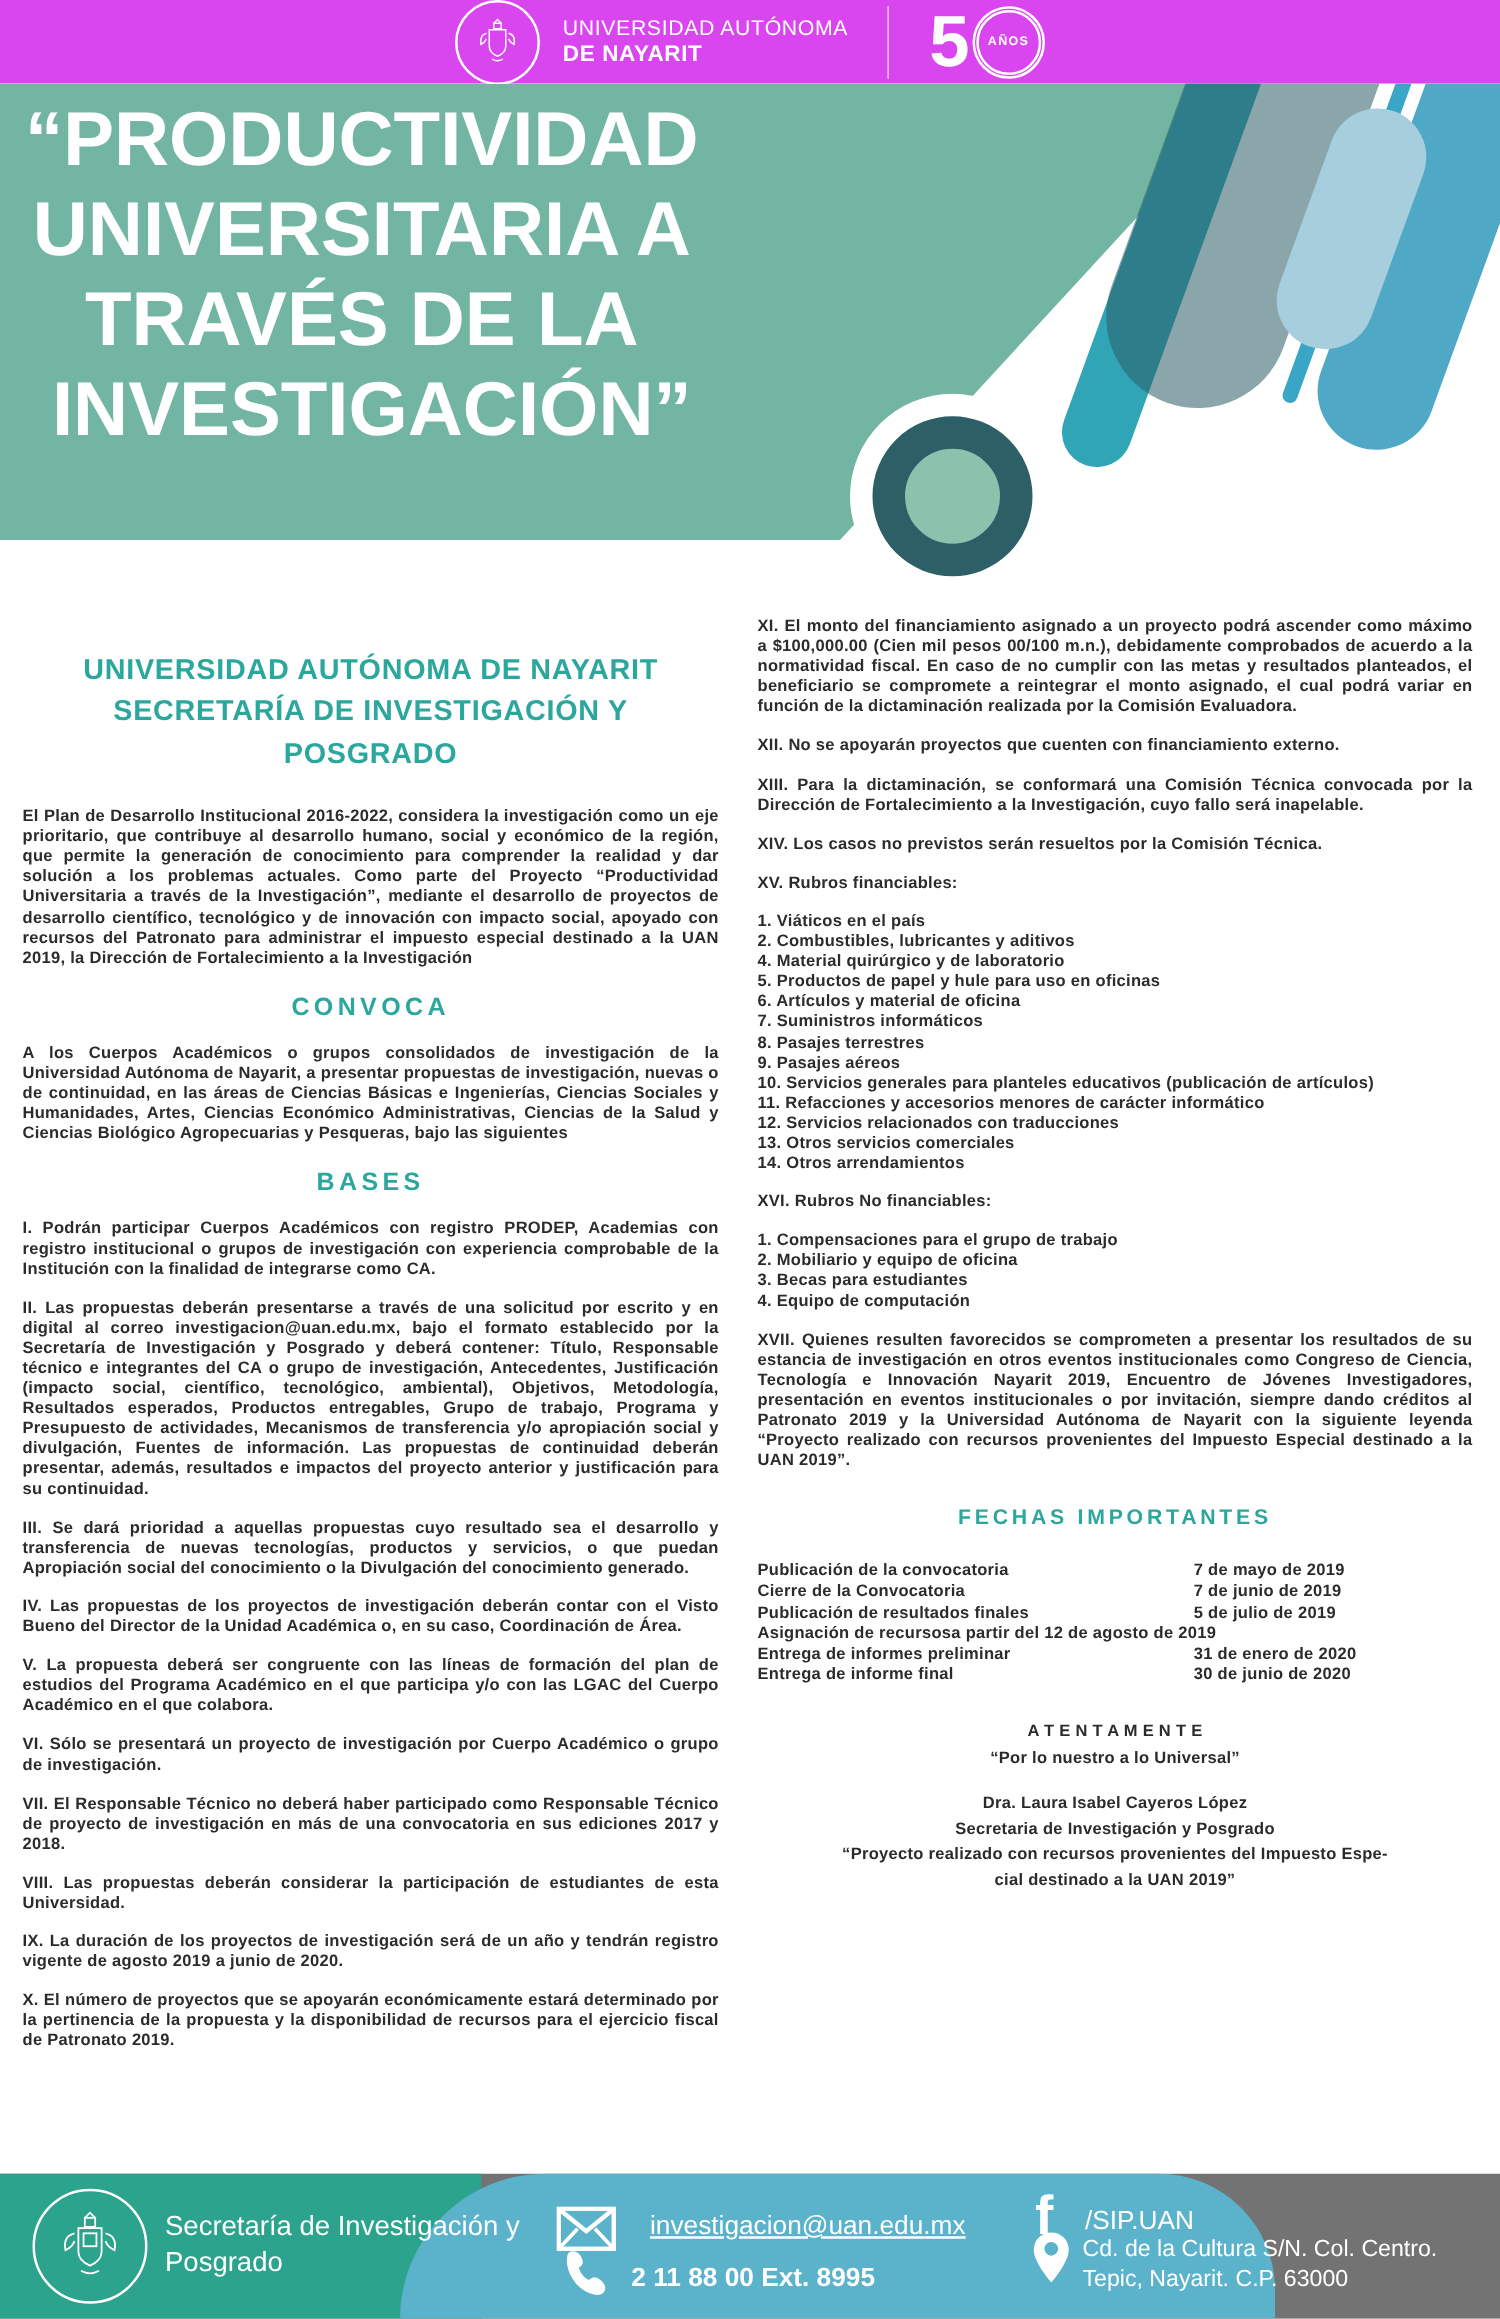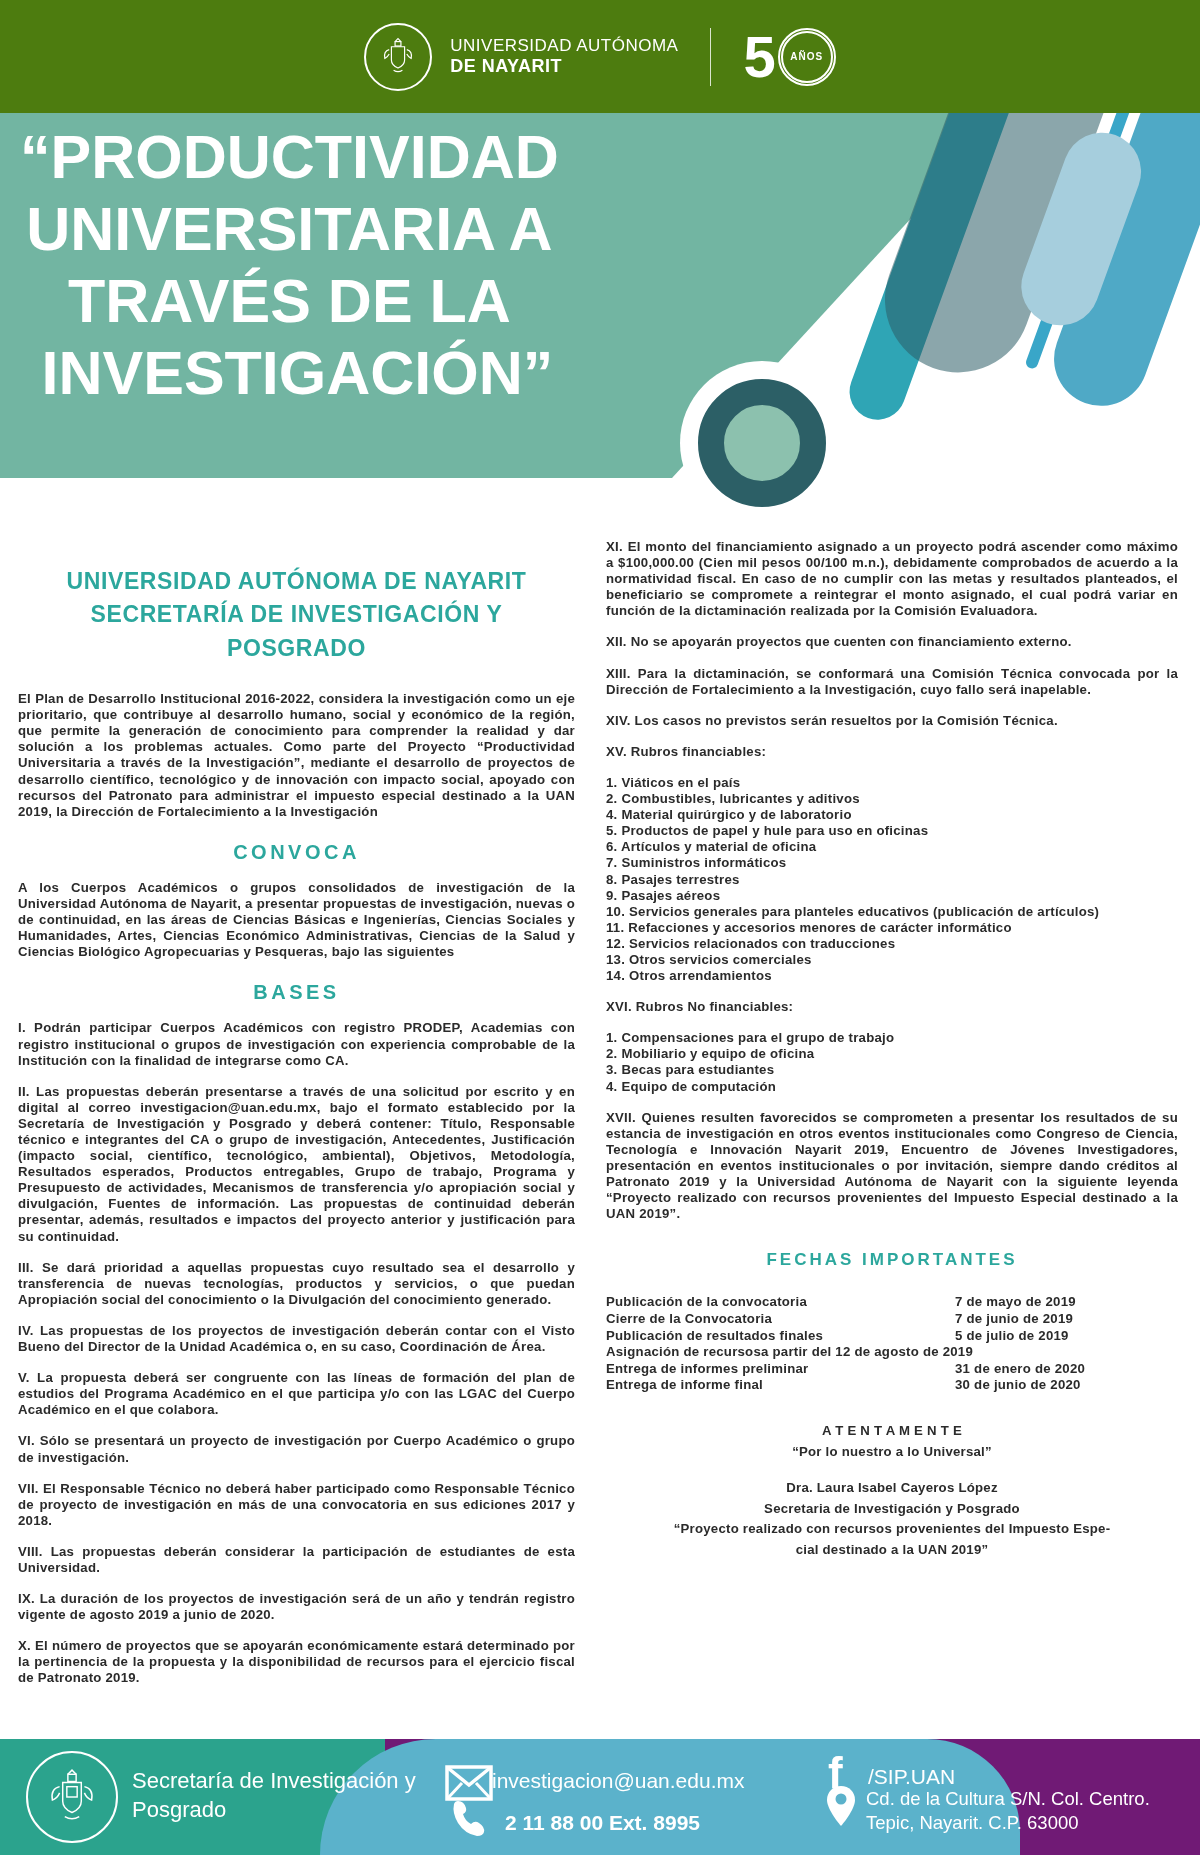--- a/index.html
+++ b/index.html
@@ -1,21 +1,21 @@
 <!DOCTYPE html>
 <html><head>
 <meta charset="utf-8">
 <style>
   html,body{margin:0;padding:0;}
   body{background:#888;}
   .page{position:relative;width:1200px;height:1855px;margin:0 auto;background:#ffffff;
         font-family:"Liberation Sans", sans-serif;overflow:hidden;}
 
   
-  .topbar{height:113px;background:#4d7c0f;display:flex;align-items:center;justify-content:center;gap:18px;}
+  .topbar{height:67px;background:#d946ef;display:flex;align-items:center;justify-content:center;gap:18px;}
   .crest-circle{width:64px;height:64px;border:2px solid #fff;border-radius:50%;
         display:flex;align-items:center;justify-content:center;flex-shrink:0;}
   .uni-name{color:#fff;line-height:1.15;}
   .uni-name .l1{font-size:17px;letter-spacing:.5px;font-weight:400;}
   .uni-name .l2{font-size:18px;font-weight:700;letter-spacing:.5px;}
   .logo-divider{width:1px;height:58px;background:rgba(255,255,255,.8);margin:0 14px;}
   .badge50{display:flex;align-items:center;color:#fff;}
   .badge50 .five{font-size:58px;font-weight:700;line-height:1;}
   .badge50 .zero{width:48px;height:48px;border:5px double #fff;border-radius:50%;
         display:flex;align-items:center;justify-content:center;margin-left:2px;}
@@ -55,30 +55,30 @@
   .fechas-row{display:flex;margin-bottom:.5px;}
   .f-label{width:349px;flex-shrink:0;}
   .f-value{flex:1;}
   .row-wide{justify-content:space-between;}
   .row-wide .f-label{width:auto;}
   .row-wide .f-value{text-align:left;}
   .sig{text-align:center;margin-top:28px;line-height:1.55;}
   .sig .gap{height:16px;}
 
   
-  .footer{position:absolute;left:0;bottom:0;width:100%;height:116px;background:#701a75;}
+  .footer{position:absolute;left:0;bottom:0;width:100%;height:116px;background:#737373;}
   .footer-green{position:absolute;left:0;top:0;width:385px;height:116px;background:#2BA38D;}
   .footer-blue{position:absolute;left:320px;top:0;width:700px;height:116px;background:#5BB2CB;
         border-radius:150px 120px 0 0;}
   .footer *{color:#fff;}
   .f-crest{position:absolute;left:26px;top:12px;width:92px;height:92px;border:2px solid #fff;
         border-radius:50%;display:flex;align-items:center;justify-content:center;box-sizing:border-box;}
   .f-office{position:absolute;left:132px;top:28px;font-size:22px;line-height:1.3;font-weight:400;}
   .f-item{position:absolute;font-weight:400;}
-  .email-txt{left:492px;top:30px;font-size:21px;}
+  .email-txt{left:520px;top:30px;font-size:21px;text-decoration:underline;}
   .phone-txt{left:505px;top:72px;font-size:21px;font-weight:bold;}
   .fb-f{left:828px;top:12px;font-size:44px;font-weight:700;line-height:1;}
   .fb-txt{left:868px;top:26px;font-size:21px;}
   .addr-txt{left:866px;top:48px;font-size:18.5px;line-height:1.3;}
   .icon-abs{position:absolute;}
 </style>
 </head>
 <body>
 
 <div class="page">

